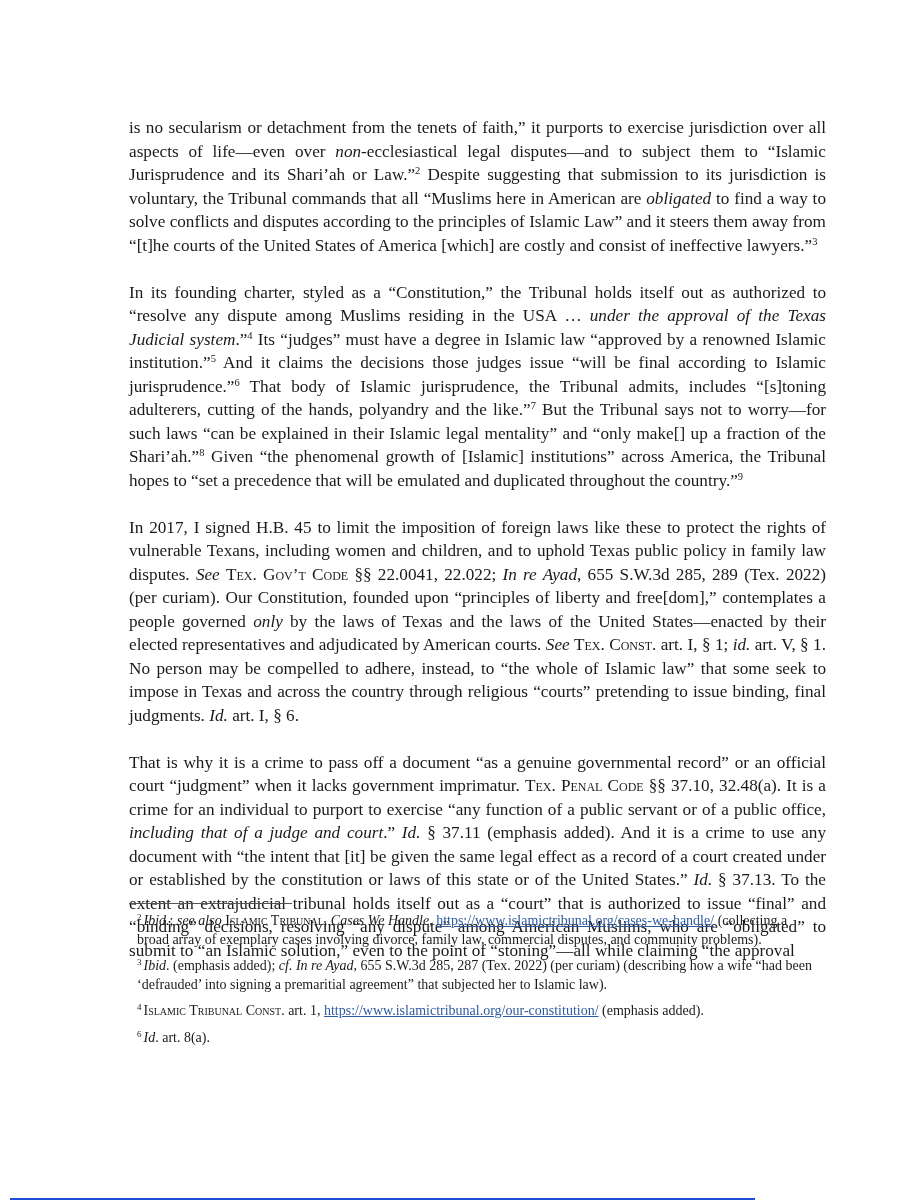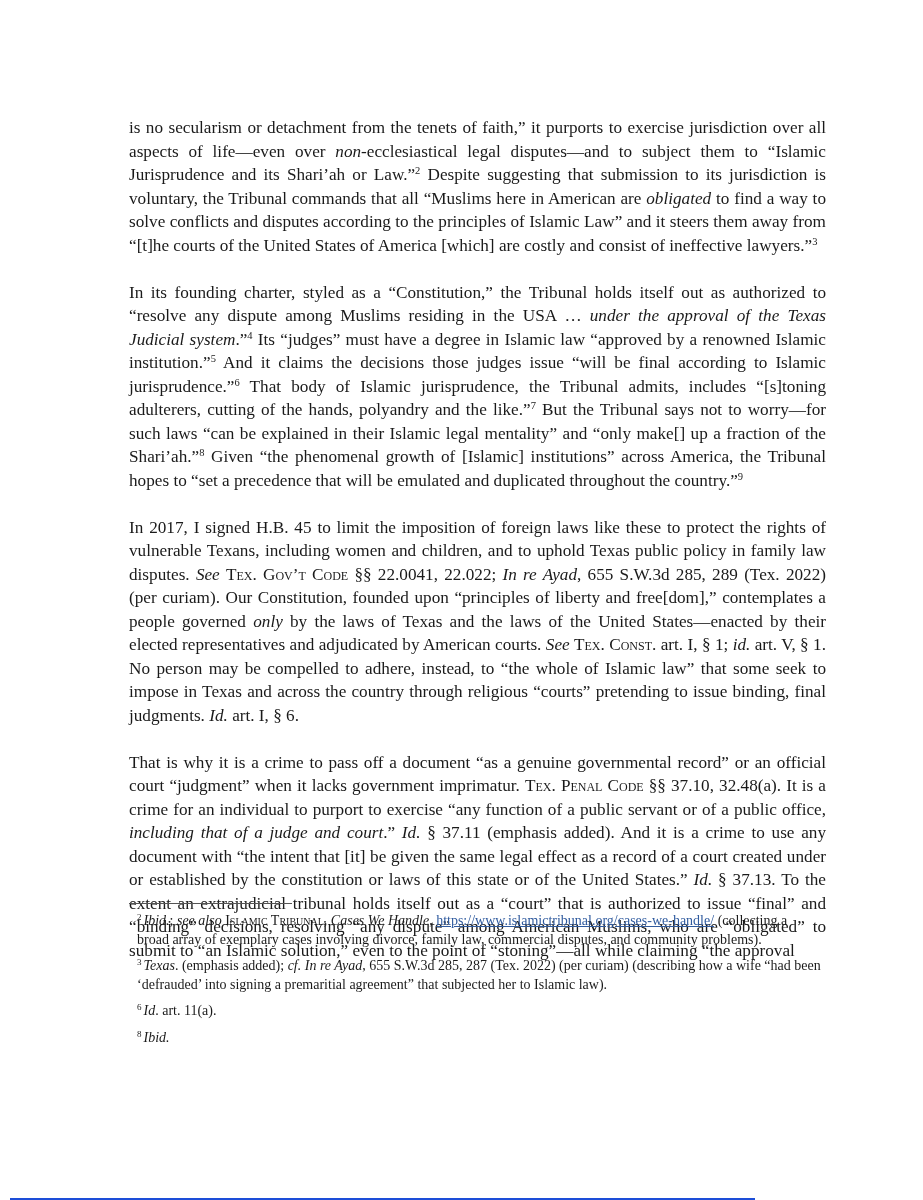--- a/index.html
+++ b/index.html
@@ -42,18 +42,18 @@
     <p class="para"><span>is no secularism or detachment from the tenets of faith,” it purports to exercise jurisdiction over all aspects of life—even over </span><i>non</i><span>-ecclesiastical legal disputes—and to subject them to “Islamic Jurisprudence and its Shari’ah or Law.”</span><sup>2</sup><span> Despite suggesting that submission to its jurisdiction is voluntary, the Tribunal commands that all “Muslims here in American are </span><i>obligated</i><span> to find a way to solve conflicts and disputes according to the principles of Islamic Law” and it steers them away from “[t]he courts of the United States of America [which] are costly and consist of ineffective lawyers.”</span><sup>3</sup></p>
     <p class="para"><span>In its founding charter, styled as a “Constitution,” the Tribunal holds itself out as authorized to “resolve any dispute among Muslims residing in the USA … </span><i>under the approval of the Texas Judicial system</i><span>.”</span><sup>4</sup><span> Its “judges” must have a degree in Islamic law “approved by a renowned Islamic institution.”</span><sup>5</sup><span> And it claims the decisions those judges issue “will be final according to Islamic jurisprudence.”</span><sup>6</sup><span> That body of Islamic jurisprudence, the Tribunal admits, includes “[s]toning adulterers, cutting of the hands, polyandry and the like.”</span><sup>7</sup><span> But the Tribunal says not to worry—for such laws “can be explained in their Islamic legal mentality” and “only make[] up a fraction of the Shari’ah.”</span><sup>8</sup><span> Given “the phenomenal growth of [Islamic] institutions” across America, the Tribunal hopes to “set a precedence that will be emulated and duplicated throughout the country.”</span><sup>9</sup></p>
     <p class="para"><span>In 2017, I signed H.B. 45 to limit the imposition of foreign laws like these to protect the rights of vulnerable Texans, including women and children, and to uphold Texas public policy in family law disputes. </span><i>See</i><span> </span><span class="sc">Tex. Gov’t Code</span><span> §§ 22.0041, 22.022; </span><i>In re Ayad</i><span>, 655 S.W.3d 285, 289 (Tex. 2022) (per curiam). Our Constitution, founded upon “principles of liberty and free[dom],” contemplates a people governed </span><i>only</i><span> by the laws of Texas and the laws of the United States—enacted by their elected representatives and adjudicated by American courts. </span><i>See</i><span> </span><span class="sc">Tex. Const.</span><span> art. I, § 1; </span><i>id.</i><span> art. V, § 1. No person may be compelled to adhere, instead, to “the whole of Islamic law” that some seek to impose in Texas and across the country through religious “courts” pretending to issue binding, final judgments. </span><i>Id.</i><span> art. I, § 6.</span></p>
     <p class="para"><span>That is why it is a crime to pass off a document “as a genuine governmental record” or an official court “judgment” when it lacks government imprimatur. </span><span class="sc">Tex. Penal Code</span><span> §§ 37.10, 32.48(a). It is a crime for an individual to purport to exercise “any function of a public servant or of a public office, </span><i>including that of a judge and court</i><span>.” </span><i>Id.</i><span> § 37.11 (emphasis added). And it is a crime to use any document with “the intent that [it] be given the same legal effect as a record of a court created under or established by the constitution or laws of this state or of the United States.” </span><i>Id.</i><span> § 37.13. To the extent an extrajudicial tribunal holds itself out as a “court” that is authorized to issue “final” and “binding” decisions, resolving “any dispute” among American Muslims, who are “obligated” to submit to “an Islamic solution,” even to the point of “stoning”—all while claiming “the approval</span></p>
   </div>
 
   <div class="footnotes">
     <div class="fn-rule"></div>
     <div id="fn-list">
         <p class="fn"><sup>2</sup><i>Ibid.</i><span>; </span><i>see also</i><span> </span><span class="sc">Islamic Tribunal</span><span>, </span><i>Cases We Handle</i><span>, </span><a class="link" href="#">https://www.islamictribunal.org/cases-we-handle/</a><span> (collecting a broad array of exemplary cases involving divorce, family law, commercial disputes, and community problems).</span></p>
-        <p class="fn"><sup>3</sup><i>Texas</i><span>. (emphasis added); </span><i>cf. In re Ayad</i><span>, 655 S.W.3d 285, 287 (Tex. 2022) (per curiam) (describing how a wife “had been ‘defrauded’ into signing a premaritial agreement” that subjected her to Islamic law).</span></p>
-        <p class="fn"><sup>6</sup><i>Id</i><span>. art. 11(a).</span></p>
-        <p class="fn"><sup>8</sup><i>Ibid.</i></p>
+        <p class="fn"><sup>3</sup><i>Ibid</i><span>. (emphasis added); </span><i>cf. In re Ayad</i><span>, 655 S.W.3d 285, 287 (Tex. 2022) (per curiam) (describing how a wife “had been ‘defrauded’ into signing a premaritial agreement” that subjected her to Islamic law).</span></p>
+        <p class="fn"><sup>4</sup><span class="sc">Islamic Tribunal Const.</span><span> art. 1, </span><a class="link" href="#">https://www.islamictribunal.org/our-constitution/</a><span> (emphasis added).</span></p>
+        <p class="fn"><sup>6</sup><i>Id</i><span>. art. 8(a).</span></p>
       </div>
   </div>
 </div>
 
 </body></html>

